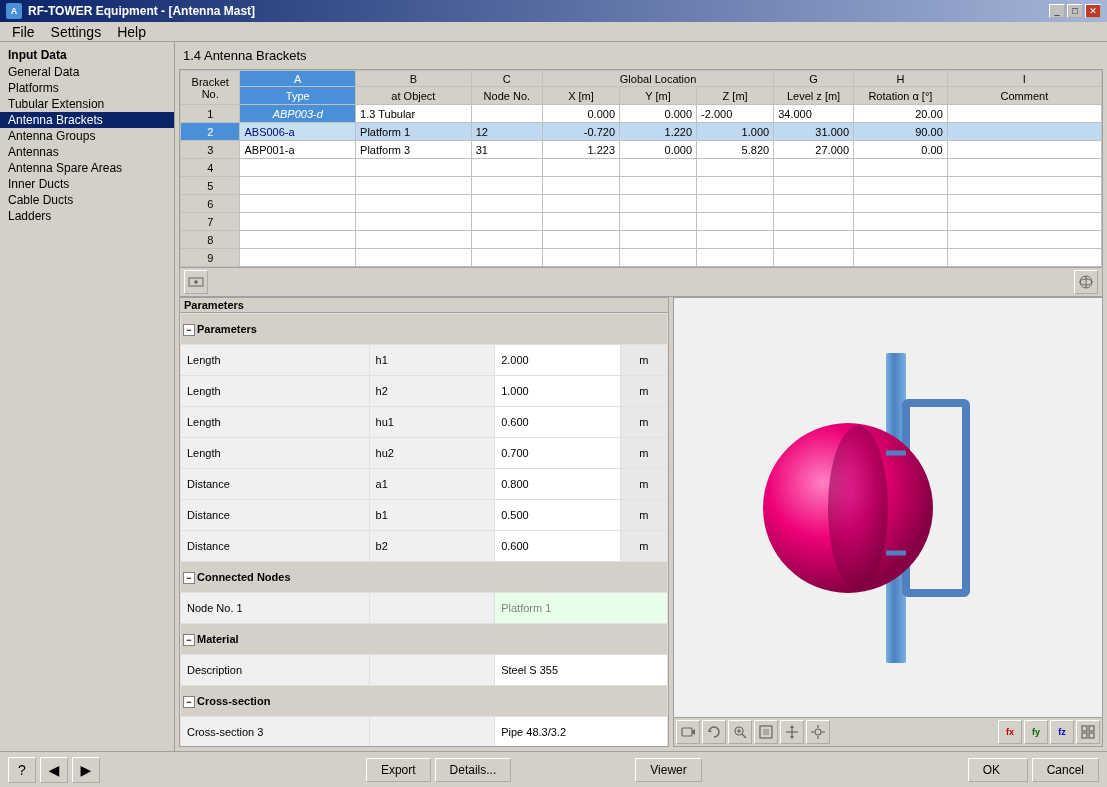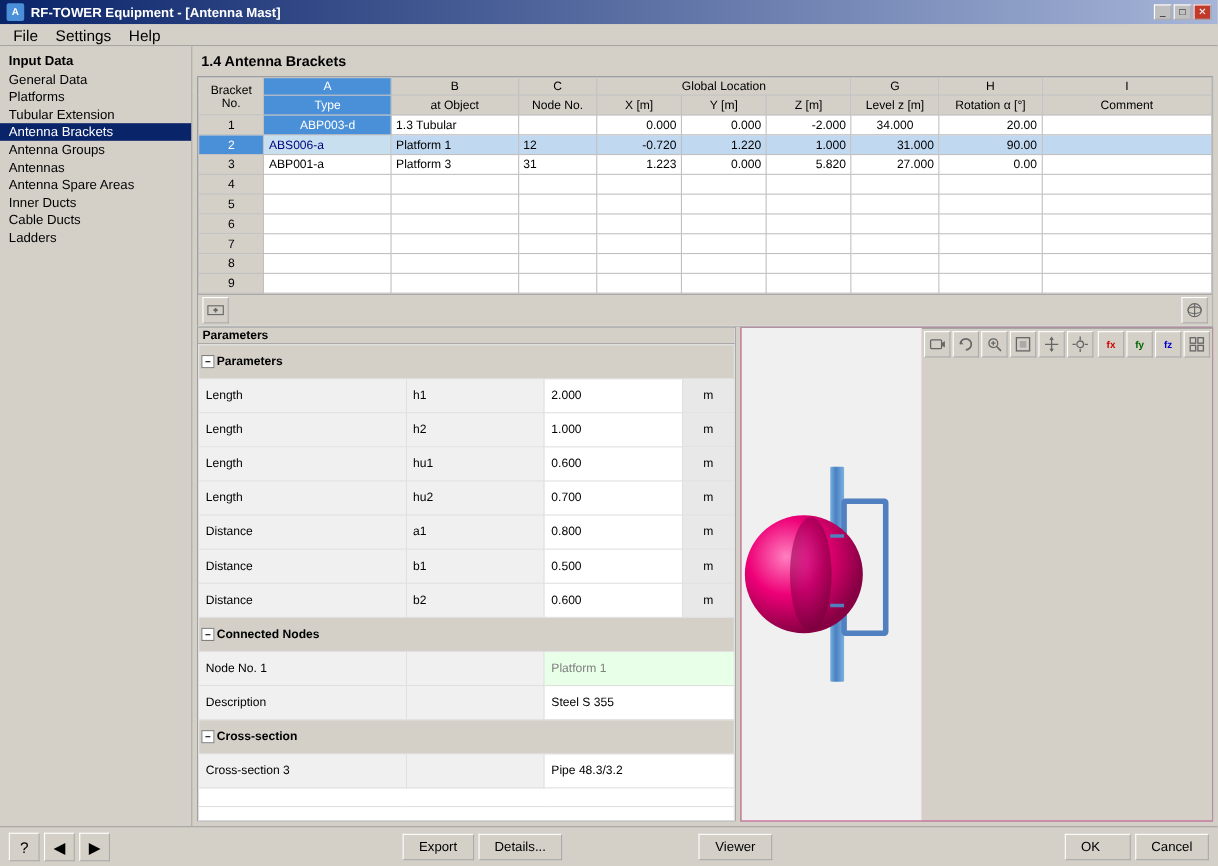--- a/index.html
+++ b/index.html
@@ -33,33 +33,33 @@
     .sidebar { width: 175px; background: #d4d0c8; border-right: 1px solid #a0a0a0; padding: 4px 0; overflow-y: auto; }
     .sidebar-header { font-weight: bold; padding: 2px 8px; font-size: 12px; }
     .sidebar-item { padding: 1px 8px 1px 16px; cursor: pointer; font-size: 12px; white-space: nowrap; }
     .sidebar-item.active { background: #0a246a; color: white; }
     .sidebar-item.level2 { padding-left: 8px; }
 
     
     .content-area { flex: 1; display: flex; flex-direction: column; background: #d4d0c8; padding: 4px; overflow: hidden; }
 
     
-    .section-title { font-size: 13px; font-weight: bold; padding: 2px 4px; margin-bottom: 4px; }
+    .section-title { font-size: 13px; font-weight: normal; padding: 2px 4px; margin-bottom: 4px; }
 
     
     .table-container { background: white; border: 1px solid #a0a0a0; flex: 0 0 auto; position: relative; overflow: hidden; }
     .data-table { width: 100%; border-collapse: collapse; font-size: 11px; }
     .data-table th, .data-table td { border: 1px solid #c0c0c0; padding: 1px 4px; white-space: nowrap; height: 18px; }
     .data-table th { background: #d4d0c8; text-align: center; font-weight: normal; }
     .data-table th.selected-col { background: #4a90d9; color: white; }
     .data-table td { background: white; }
     .data-table tr.selected td { background: #c0d8f0; }
     .data-table td.row-num { background: #d4d0c8; text-align: center; width: 28px; }
     .data-table tr.selected td.row-num { background: #4a90d9; color: white; }
-    .col-a { background: #4a90d9 !important; color: white; text-align: center; }
+    .col-a { background: #4a90d9 !important; color: white; text-align: center; font-style: italic; }
     .col-header-row th { height: 16px; }
 
     
     .table-scroll-area { overflow-x: auto; overflow-y: auto; max-height: 200px; }
 
     
     .table-toolbar { display: flex; padding: 2px 4px; background: #d4d0c8; border-top: 1px solid #a0a0a0; gap: 4px; justify-content: space-between; }
     .tb-btn { width: 24px; height: 24px; background: #d4d0c8; border: 1px outset #fff; display: flex; align-items: center; justify-content: center; cursor: pointer; font-size: 12px; }
 
     
@@ -74,21 +74,21 @@
     .params-table tr.group-header td:first-child { padding-left: 2px; }
     .params-table td.label { background: #f0f0f0; width: 120px; }
     .params-table td.param-name { background: #f0f0f0; width: 80px; }
     .params-table td.value { width: 80px; }
     .params-table td.unit { background: #e8e8e8; width: 30px; text-align: center; }
     .params-table td.value-wide { background: #e8ffe8; }
     .params-table td.full-value { }
     .expand-icon { display: inline-block; width: 12px; height: 12px; border: 1px solid #808080; text-align: center; line-height: 10px; font-size: 9px; margin-right: 2px; background: white; }
 
     
-    .view-panel { flex: 1; background: #ec4899; border: 1px solid #a0a0a0; display: flex; overflow: hidden; position: relative; }
+    .view-panel { flex: 1; background: #f9a8d4; border: 1px solid #a0a0a0; display: flex; flex-direction: column; overflow: hidden; position: relative; }
     .view-canvas { flex: 1; display: flex; align-items: center; justify-content: center; background: #f0f0f0; position: relative; overflow: hidden; }
     .view-toolbar { display: flex; padding: 2px; background: #d4d0c8; border-top: 1px solid #a0a0a0; gap: 2px; flex-wrap: wrap; }
     .view-btn { width: 24px; height: 24px; background: #d4d0c8; border: 1px outset #fff; display: flex; align-items: center; justify-content: center; cursor: pointer; font-size: 11px; }
 
     
     .status-bar { height: 36px; background: #d4d0c8; border-top: 1px solid #a0a0a0; display: flex; align-items: center; padding: 0 8px; gap: 8px; justify-content: space-between; }
     .status-left { display: flex; gap: 4px; }
     .status-center { display: flex; gap: 4px; }
     .status-right { display: flex; gap: 4px; }
     .action-btn { padding: 3px 14px; background: #d4d0c8; border: 1px outset #fff; cursor: pointer; font-size: 12px; height: 24px; display: flex; align-items: center; }
@@ -164,22 +164,22 @@
             </tr>
           </thead>
           <tbody>
             <tr>
               <td class="row-num">1</td>
               <td class="col-a">ABP003-d</td>
               <td>1.3 Tubular</td>
               <td></td>
               <td style="text-align:right">0.000</td>
               <td style="text-align:right">0.000</td>
-              <td style="text-align:right">-2.000</td>
-              <td style="text-align:center">34.000</td>
+              <td style="text-align:left">-2.000</td>
+              <td style="text-align:left">34.000</td>
               <td style="text-align:right">20.00</td>
               <td></td>
             </tr>
             <tr class="selected">
               <td class="row-num">2</td>
               <td style="background:#c8dff0;color:#000080">ABS006-a</td>
               <td>Platform 1</td>
               <td>12</td>
               <td style="text-align:right">-0.720</td>
               <td style="text-align:right">1.220</td>
@@ -349,20 +349,23 @@
 
               <tr class="group-header">
                 <td colspan="4"><span class="expand-icon">−</span>Connected Nodes</td>
               </tr>
               <tr>
                 <td class="label">Node No. 1</td>
                 <td class="param-name"></td>
                 <td class="value-wide" colspan="2" style="color:#808080">Platform 1</td>
               </tr>
 
+              <tr class="group-header">
+                <td colspan="4"><span class="expand-icon">−</span>Material</td>
+              </tr>
               <tr>
                 <td class="label">Description</td>
                 <td class="param-name"></td>
                 <td class="full-value" colspan="2">Steel S 355</td>
               </tr>
 
               <tr class="group-header">
                 <td colspan="4"><span class="expand-icon">−</span>Cross-section</td>
               </tr>
               <tr>

